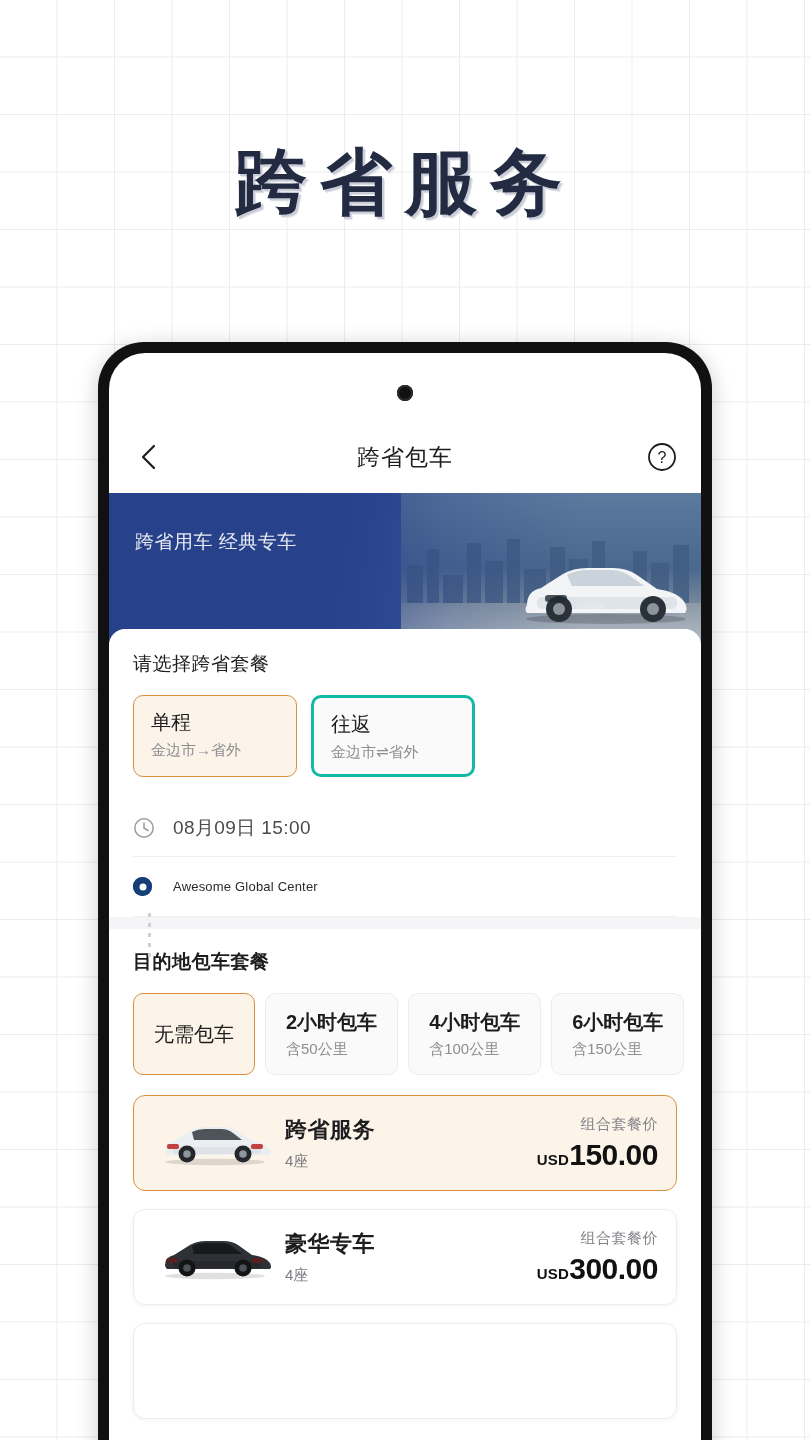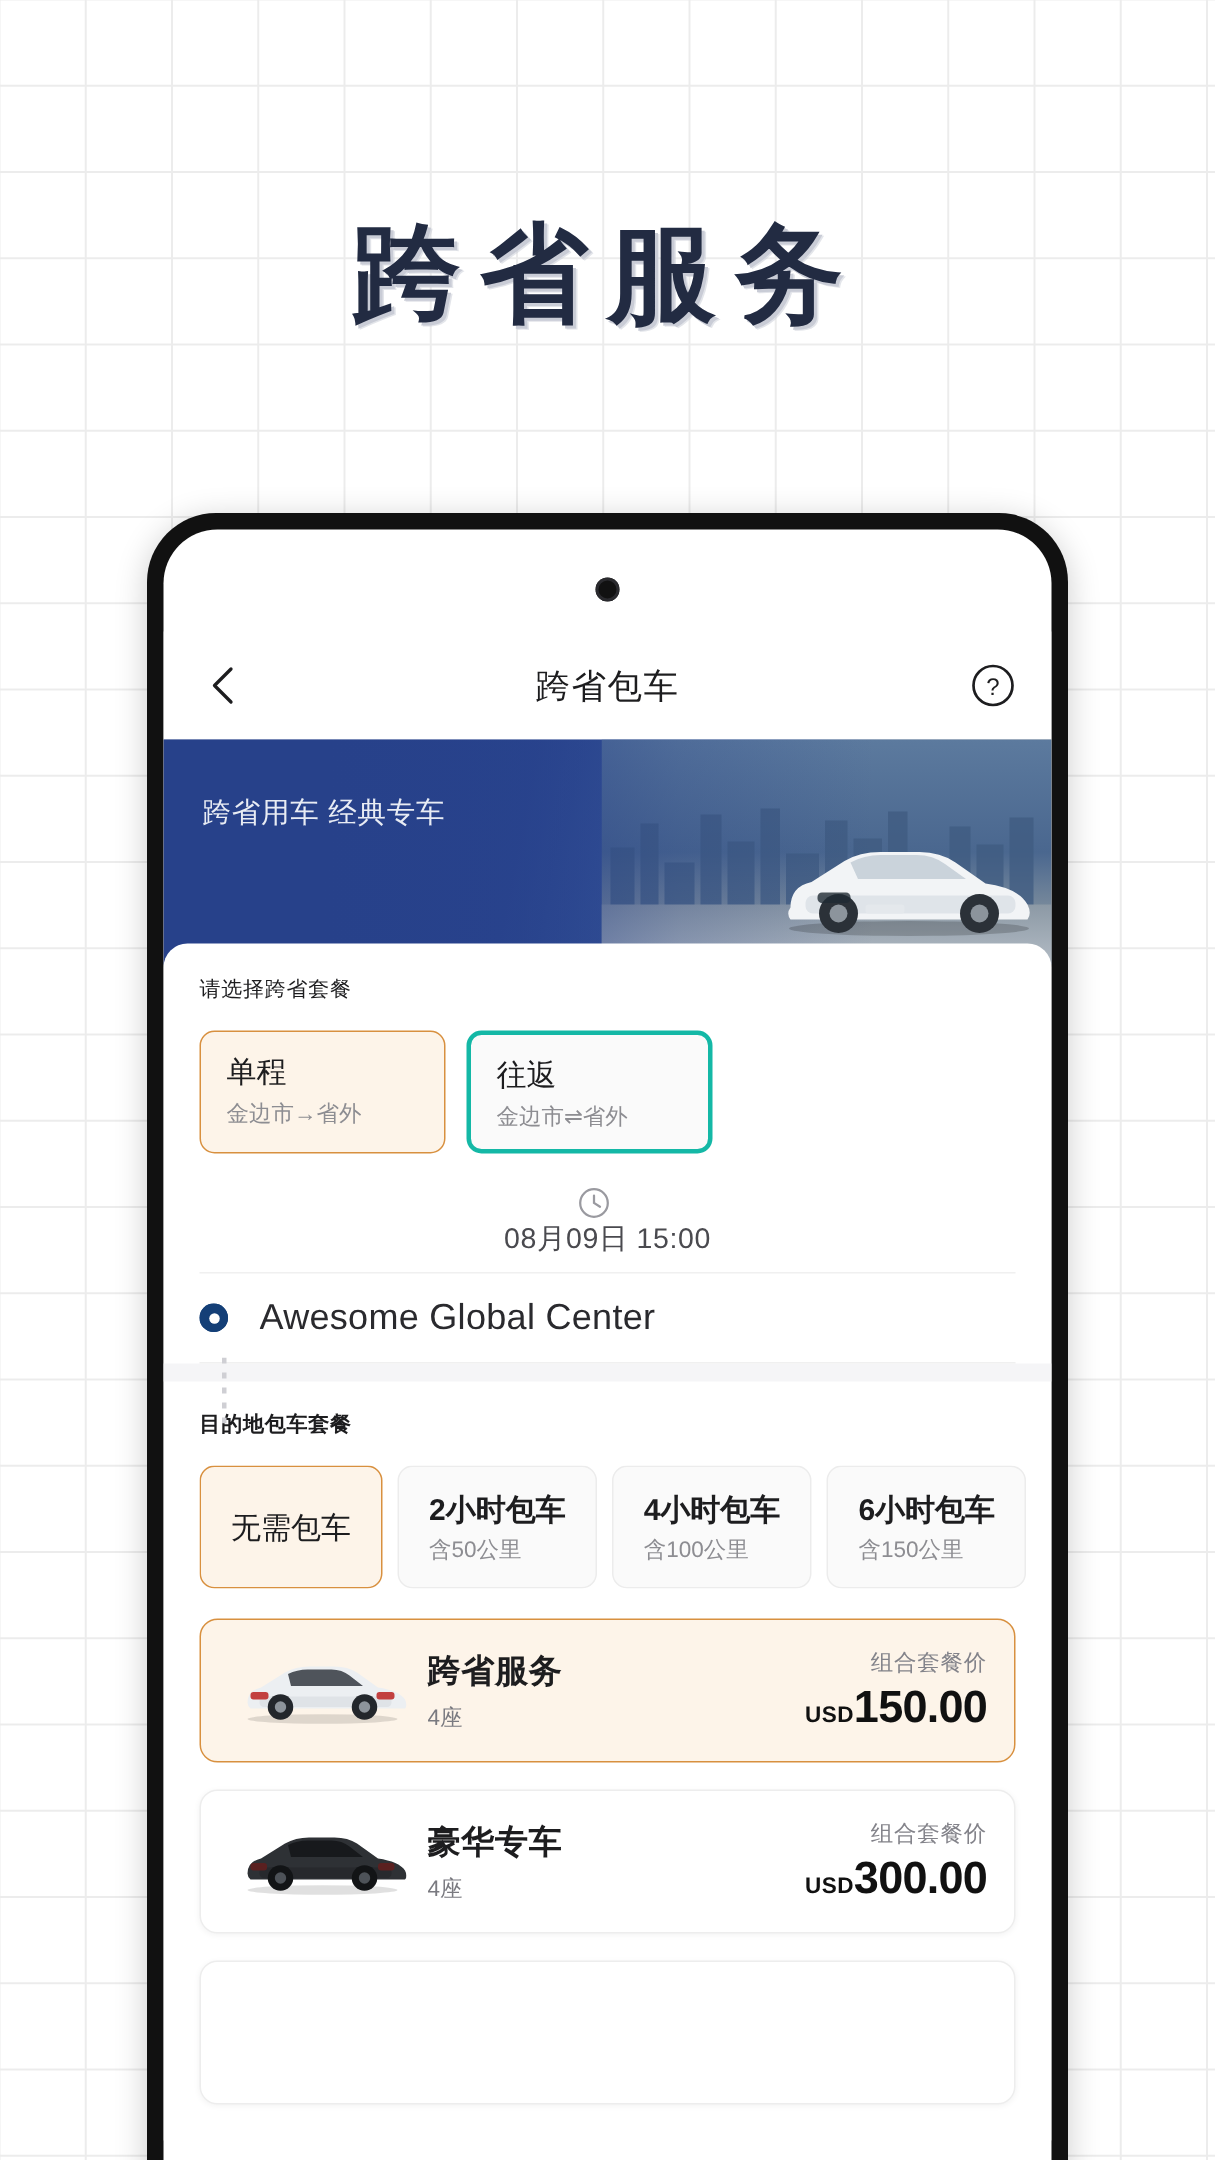--- a/index.html
+++ b/index.html
@@ -134,21 +134,21 @@
   .sheet{
     position:relative;
     margin-top:-14px;
     background:#fff;
     border-radius:16px 16px 0 0;
     padding:22px 24px 0 24px;
     z-index:6;
     min-height:100px;
   }
   .section-title{
-    font-size:14px; color:#1d1d1f; letter-spacing:.5px;
+    font-size:19px; color:#1d1d1f; letter-spacing:.5px;
     margin-bottom:18px;
   }
   .section-title.bold{ font-weight:bold; }
 
   
   .chips{ display:flex; gap:14px; }
   .chip{
     width:164px; height:82px;
     border-radius:10px;
     background:#fafafa;
@@ -162,21 +162,21 @@
   }
   .chip-main{ font-size:20px; color:#1d1d1f; margin-bottom:5px;font-family:Liberation Mono, monospace; }
   .chip-sub{ font-size:15px; color:#8d8d92; }
 
   
   .row{
     display:flex; align-items:center;
     height:58px;
     border-bottom:1px solid #f0f0f0;
   }
-  .time-row{ margin-top:22px;flex-direction:column; }
+  .time-row{ margin-top:22px; }
   .row-ico{ width:40px; display:flex; align-items:center; }
   .row-txt{ font-size:19px; color:#4a4a4f; letter-spacing:.4px; }
 
   
   .loc-wrap{ position:relative; }
   .dots-line{
     position:absolute;
     left:15px; top:56px;
     width:3px; height:44px;
     background-image:linear-gradient(to bottom,#cfcfd4 42%,transparent 42%);
@@ -194,21 +194,21 @@
     background:#143f77;
     box-shadow:inset 0 0 0 5.5px #143f77;
     position:relative;
   }
   .dot-origin::after{
     content:""; position:absolute; left:50%; top:50%;
     transform:translate(-50%,-50%);
     width:7px; height:7px; border-radius:50%; background:#fff;
   }
   .loc-txt{
-    font-size:24px; color:#2a2a2e; letter-spacing:.2px;
+    font-size:13px; color:#2a2a2e; letter-spacing:.2px;
     white-space:nowrap; overflow:hidden; text-overflow:ellipsis;
     max-width:500px;
   }
 
   
   .gap-divider{
     height:12px; background:#f5f5f7;
     margin:0 -24px;
   }
 

